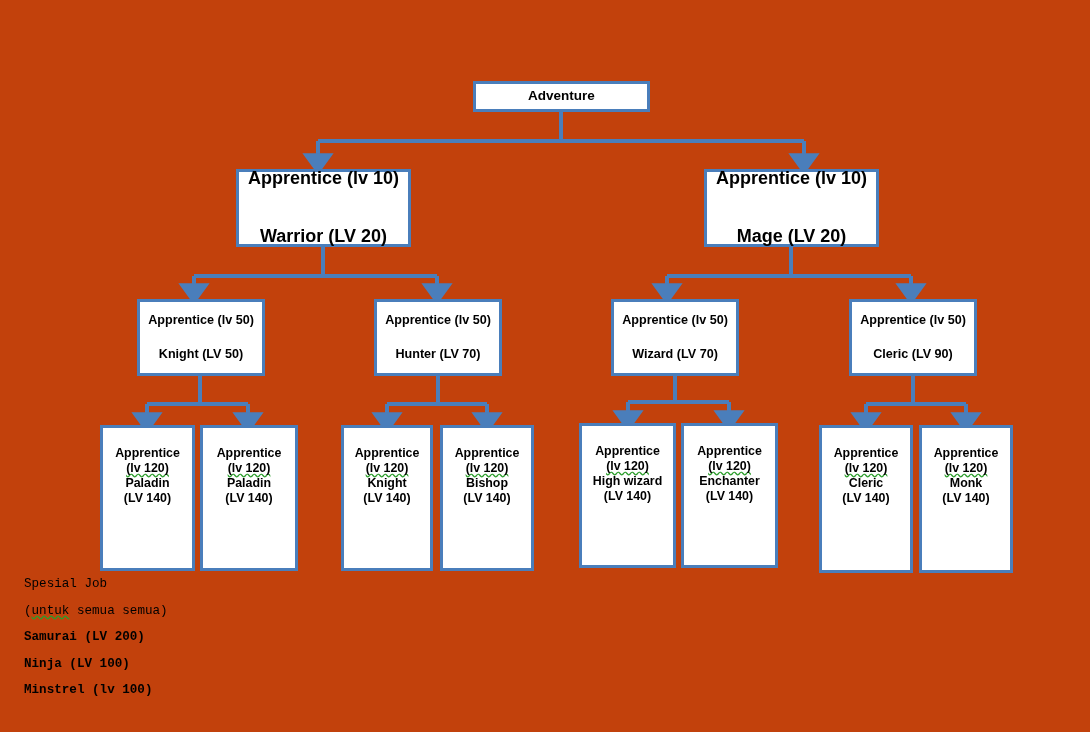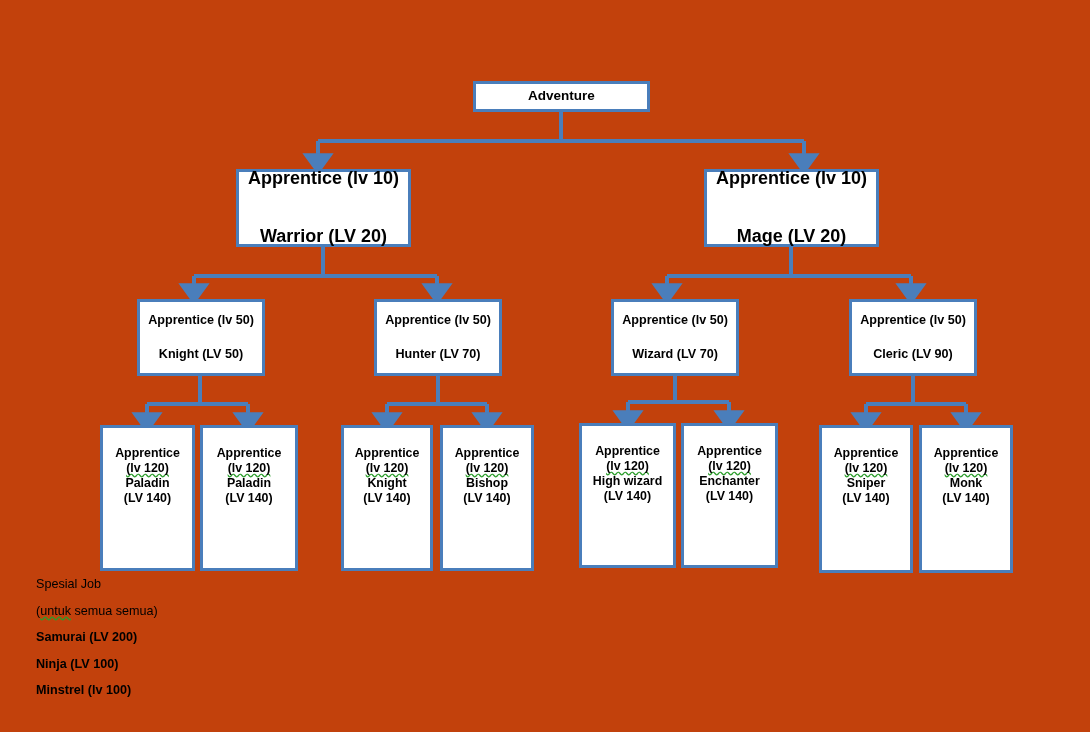--- a/index.html
+++ b/index.html
@@ -61,24 +61,25 @@
   .node.leaf .block + .block { }
   .spell {
     text-decoration: underline;
     text-decoration-color: #2a9d2a;
     text-decoration-style: wavy;
     text-decoration-skip-ink: none;
     text-underline-offset: 1px;
   }
   #legend {
     position: absolute;
-    left: 36px;
+    left: 24px;
     top: 578px;
     z-index: 3;
     color: #000000;
+    font-family: Liberation Mono, monospace;
   }
   #legend .leg {
     font-size: 12.6px;
     line-height: 1.0;
     margin-bottom: 14px;
     white-space: nowrap;
   }
   #legend .leg.normal { font-weight: normal; }
   #legend .leg.bold { font-weight: bold; }
 </style>
@@ -231,21 +232,21 @@
       <span class="line">(LV 140)</span>
     </span>
   </div>
 
   <div class="node leaf" style="left:819px; top:425px; width:94px; height:148px;">
     <span class="block">
       <span class="line">Apprentice</span>
       <span class="line spell">(lv 120)</span>
     </span>
     <span class="block">
-      <span class="line">Sniper</span>
+      <span class="line">Cleric</span>
       <span class="line">(LV 140)</span>
     </span>
   </div>
 
   <div class="node leaf" style="left:919px; top:425px; width:94px; height:148px;">
     <span class="block">
       <span class="line">Apprentice</span>
       <span class="line spell">(lv 120)</span>
     </span>
     <span class="block">

